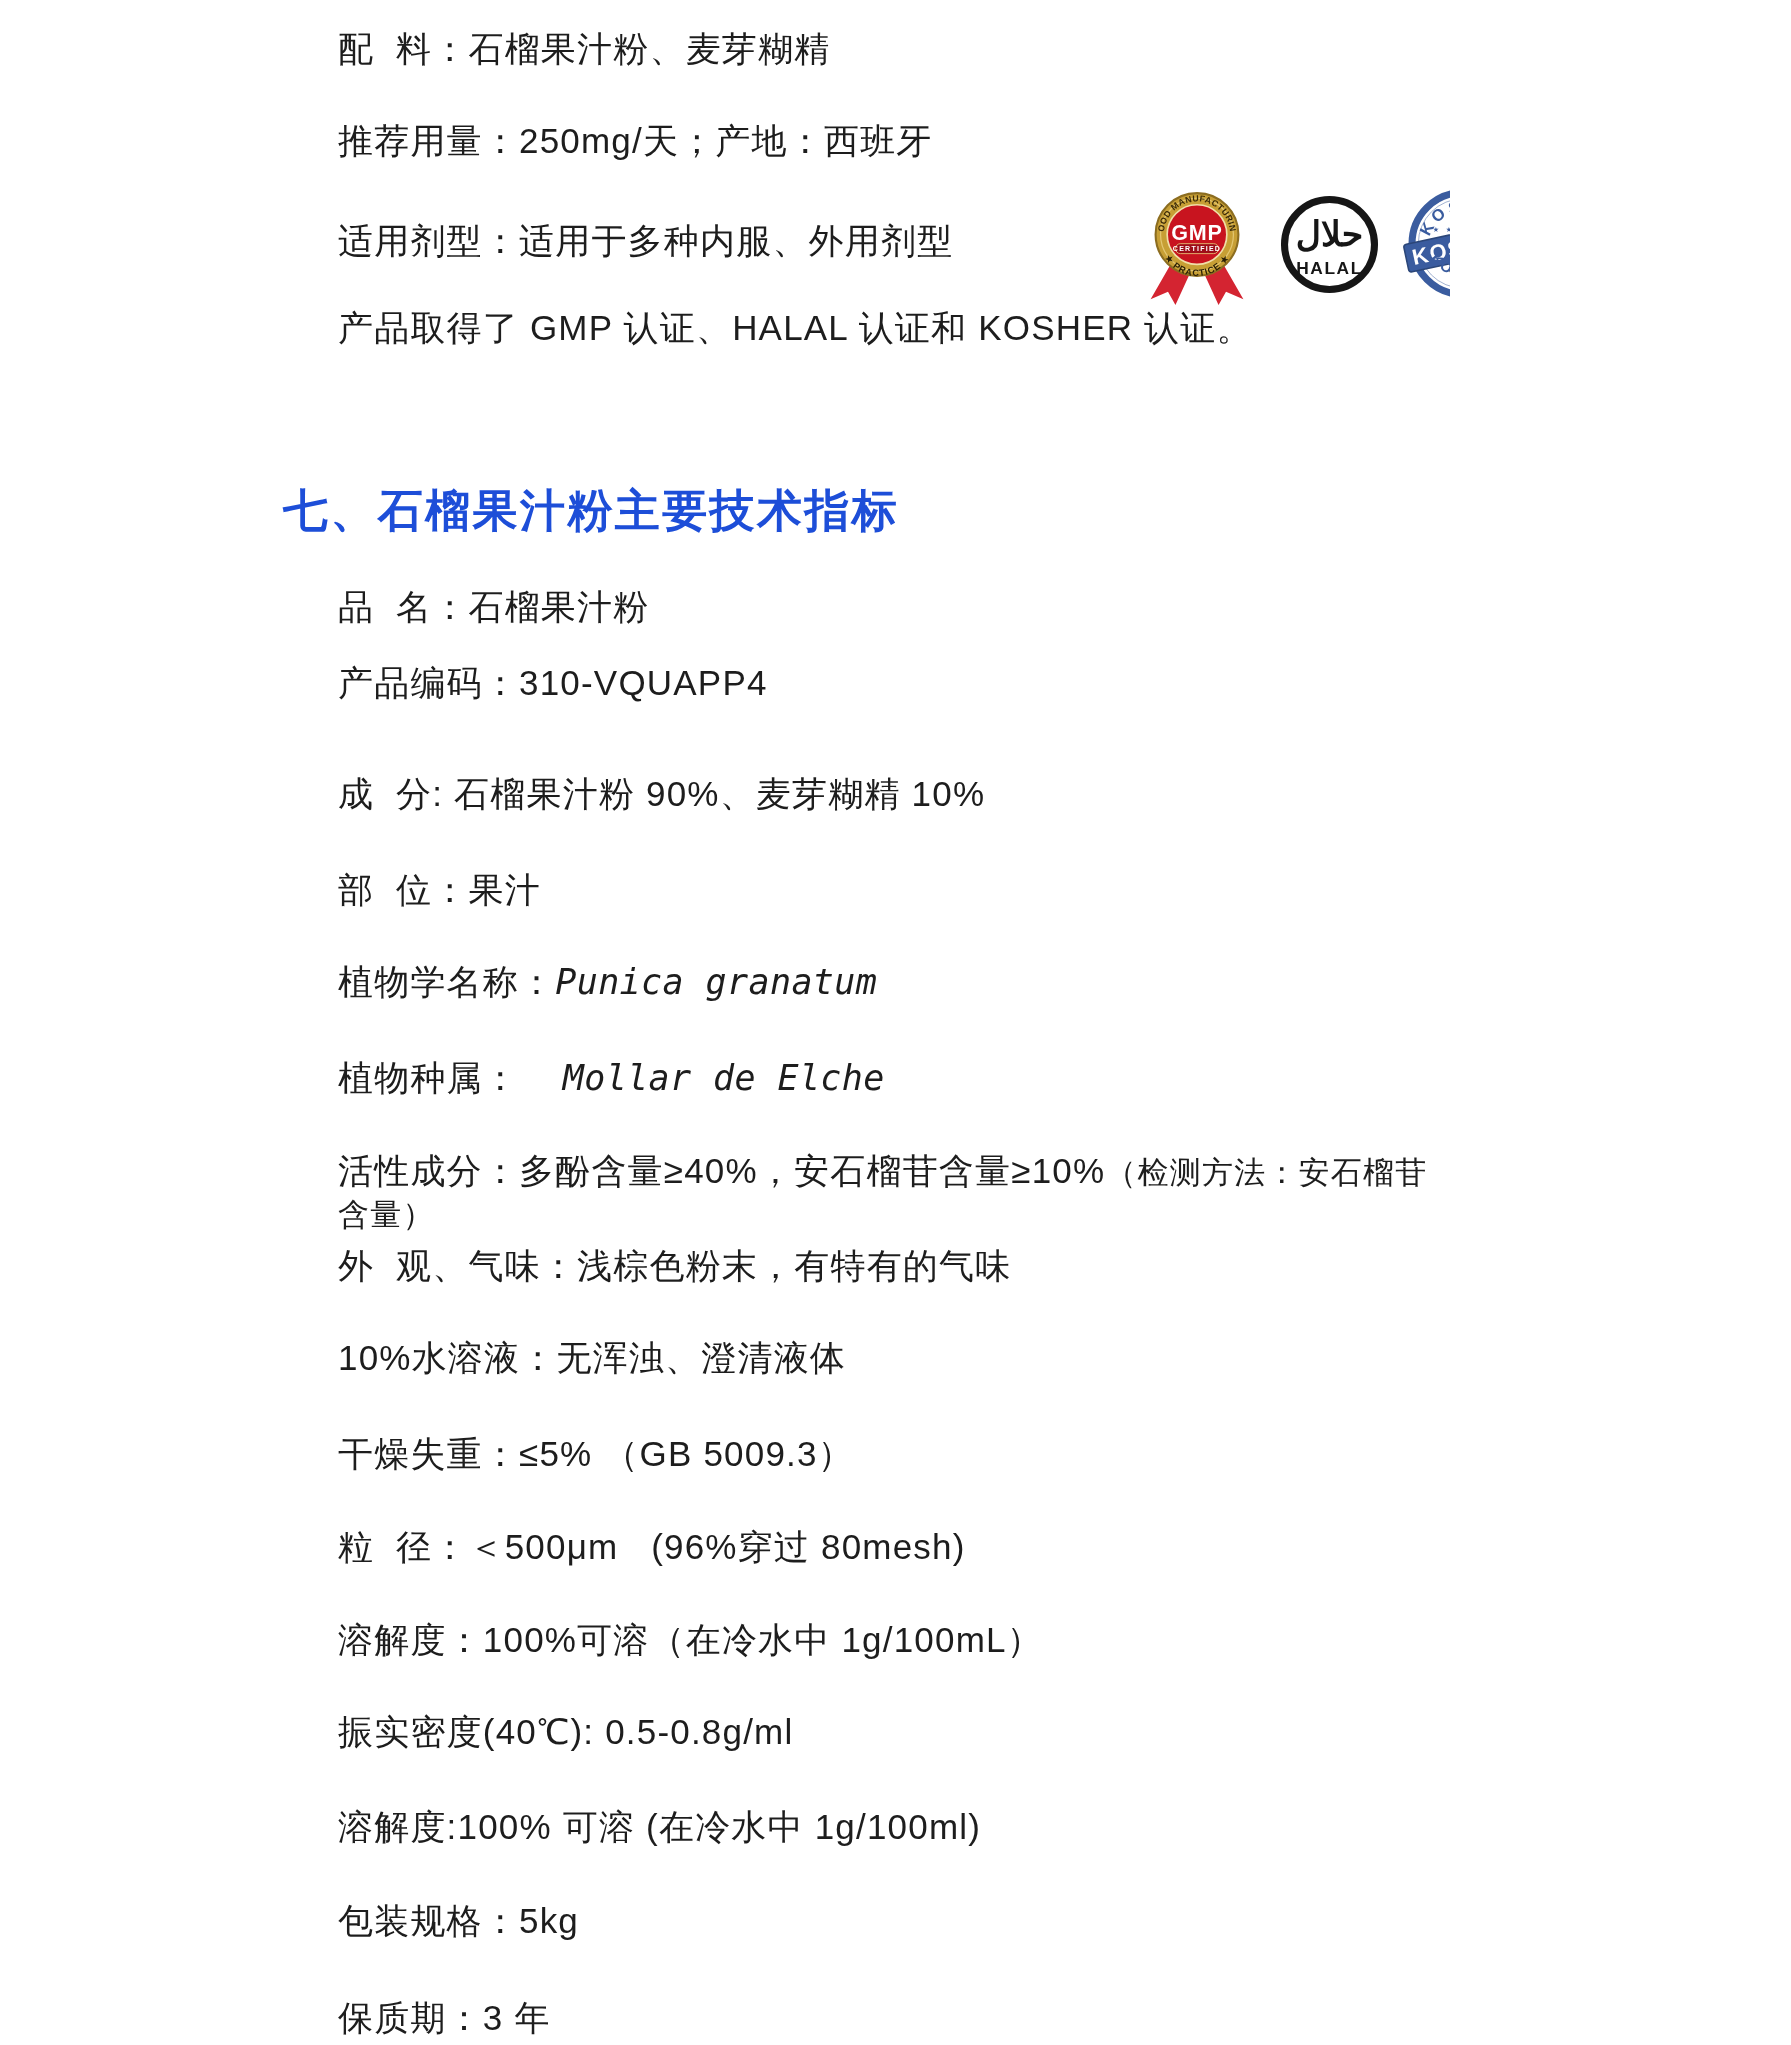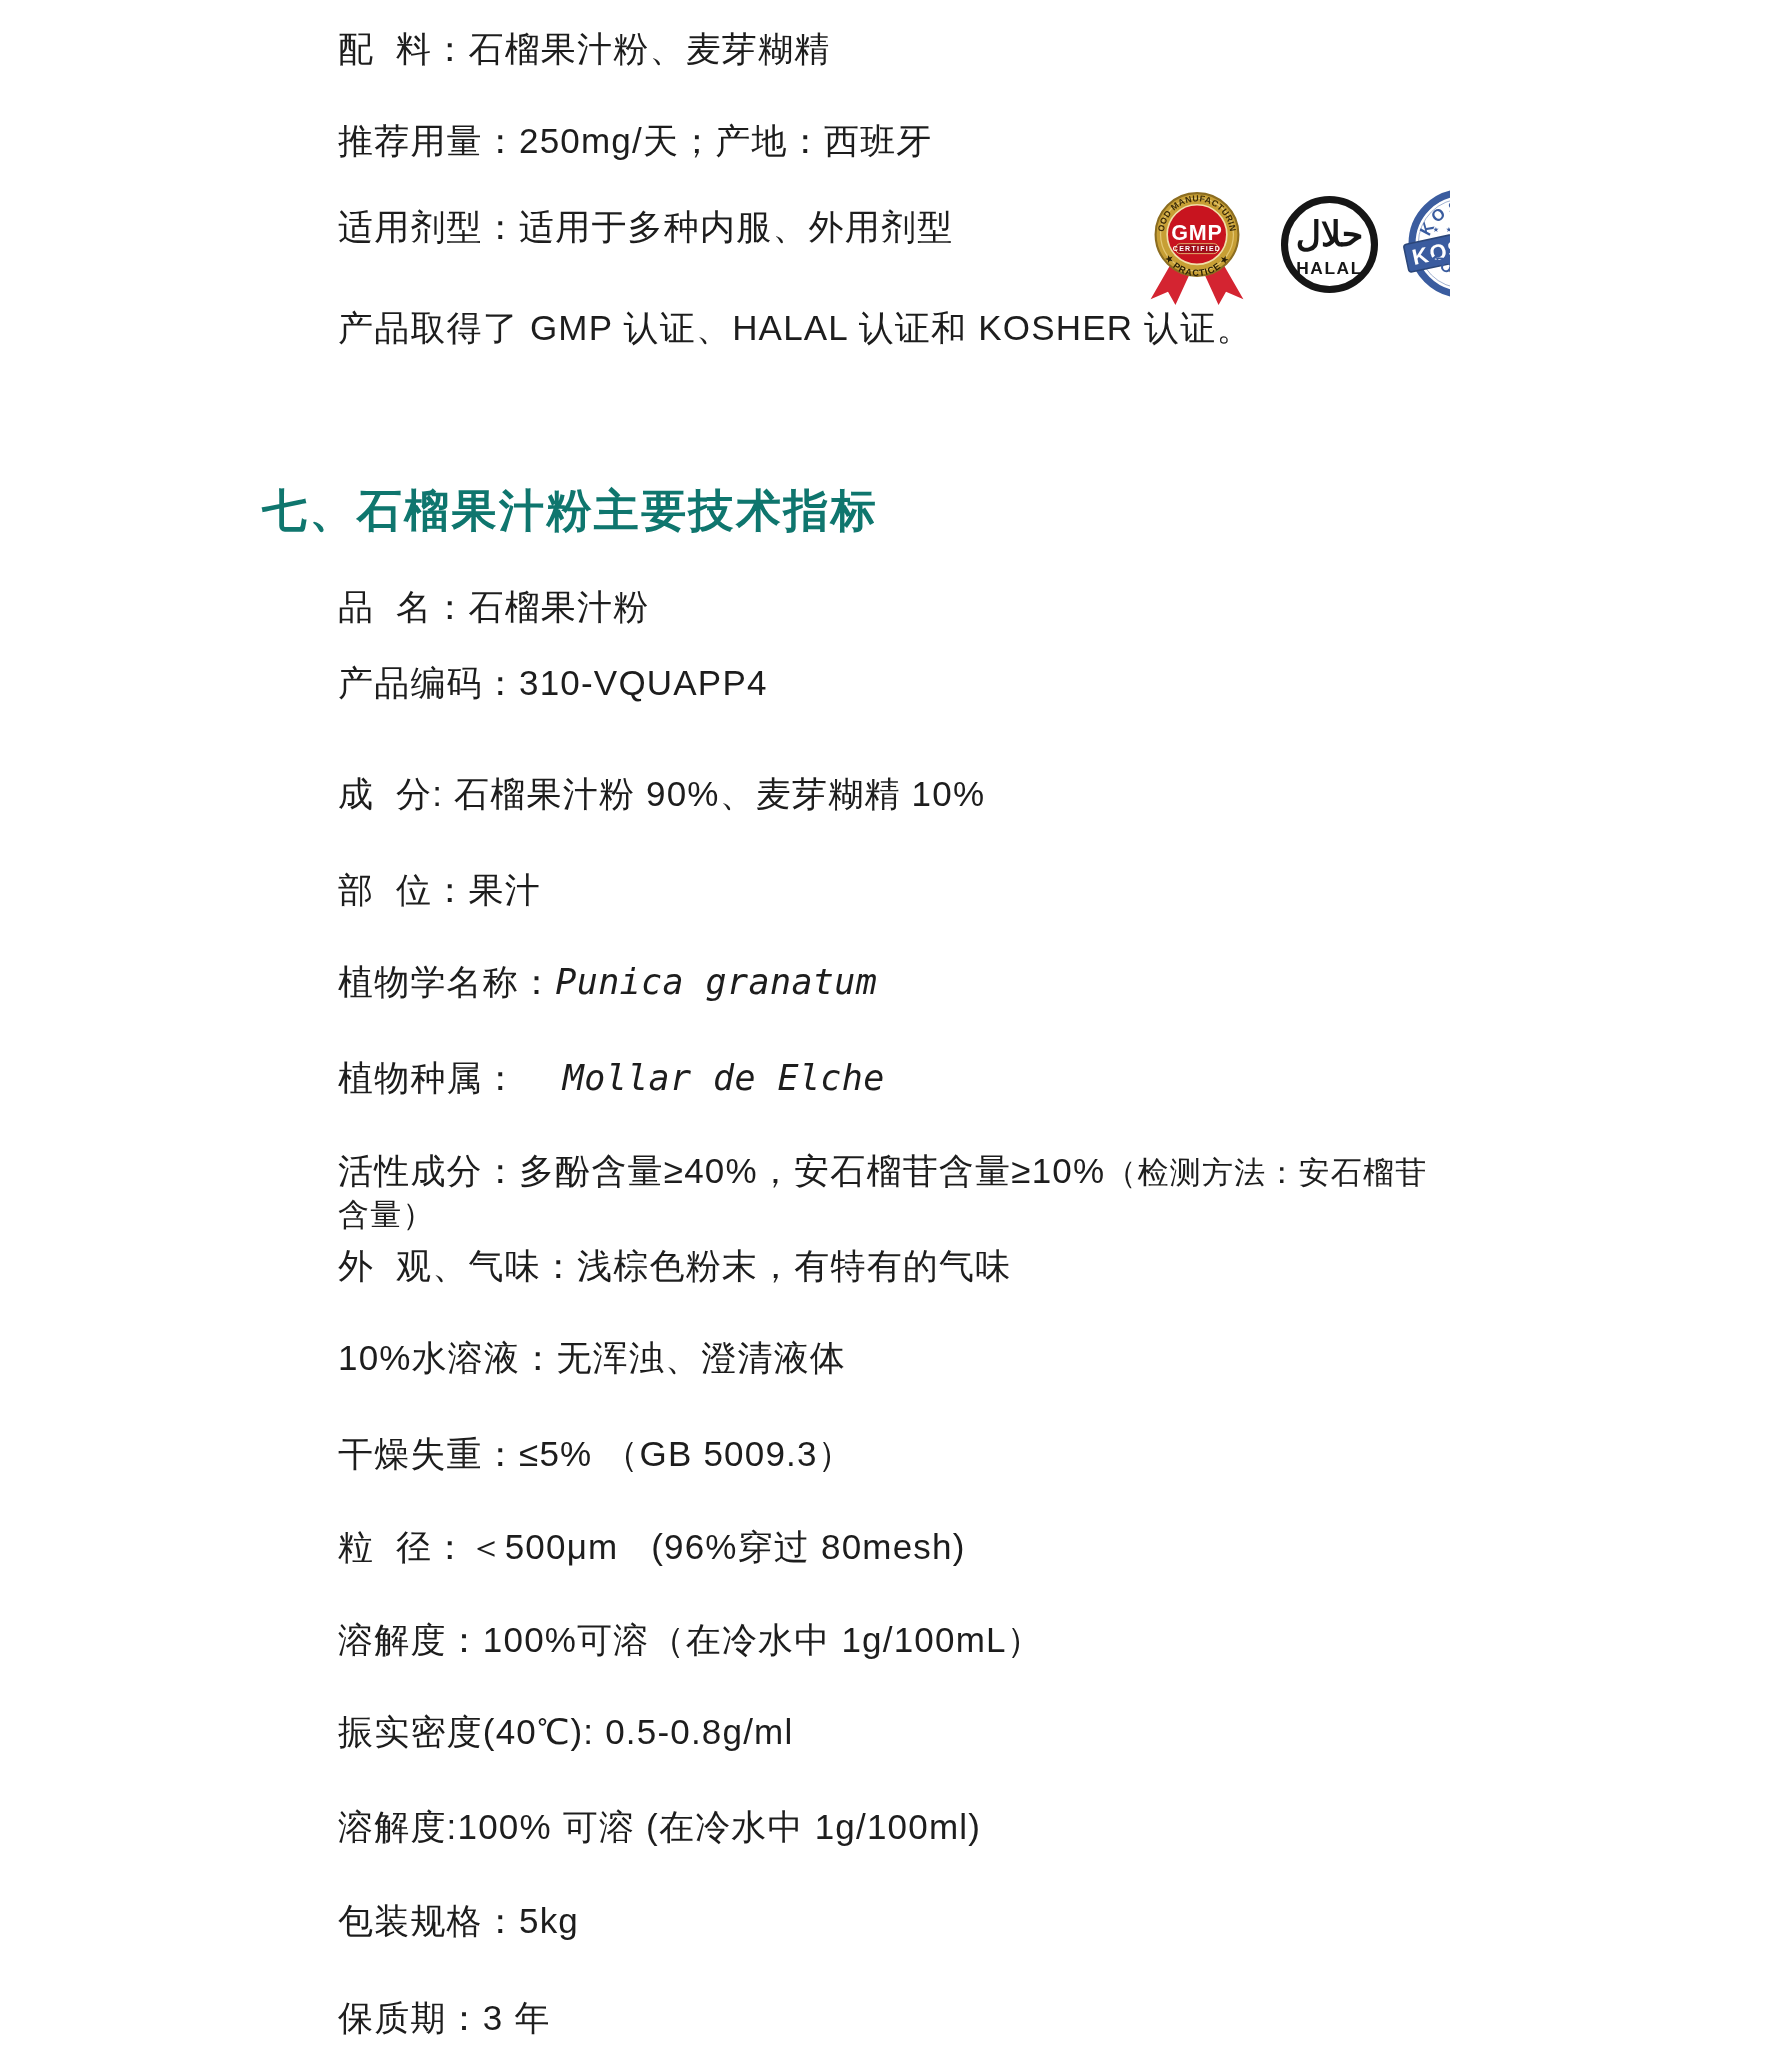--- a/index.html
+++ b/index.html
@@ -16,27 +16,27 @@
     position:absolute;
     left:338px;
     margin:0;
     font-size:35px;
     line-height:1.2;
     letter-spacing:1.2px;
     white-space:pre-wrap;
   }
   .heading{
     position:absolute;
-    left:262px;
+    left:283px;
     top:481px;
     margin:0;
     font-size:45px;
     font-weight:700;
     letter-spacing:2.4px;
-    color:#0f766e;
+    color:#1d4ed8;
     white-space:pre-wrap;
     text-align:right;
   }
   .note{ font-size:31px; }
   .italic{
     font-style:italic;
     font-family:"DejaVu Sans Mono", monospace;
     letter-spacing:0.4px;
   }
   .certs{
@@ -49,21 +49,21 @@
   }
   .cert-svg text{ font-family:"Liberation Sans", sans-serif; }
 </style>
 </head>
 <body>
 
 <div class="page">
 
   <p class="line" style="top:28px"><span>配  料：石榴果汁粉、麦芽糊精</span></p>
   <p class="line" style="top:120px"><span>推荐用量：250mg/天；产地：西班牙</span></p>
-  <p class="line" style="top:206px"><span>适用剂型：适用于多种内服、外用剂型</span></p>
+  <p class="line" style="top:220px"><span>适用剂型：适用于多种内服、外用剂型</span></p>
   <p class="line" style="top:307px"><span>产品取得了 GMP 认证、HALAL 认证和 KOSHER 认证。</span></p>
 
   <div class="certs">
 
     <svg class="cert-svg" width="116" height="123" viewBox="0 0 140 148">
       <polygon points="44,88 14,140 35,131 44,147 66,99" fill="#d42431"></polygon>
       <polygon points="96,88 126,140 105,131 96,147 74,99" fill="#d42431"></polygon>
       <circle cx="70" cy="62" r="50" stroke="#8c6d20" stroke-width="2.5" fill="#c79f35"></circle>
       <circle cx="70" cy="62" r="44" fill="none" stroke="#e8cc7a" stroke-width="1.5" opacity="0.85"></circle>
       <circle cx="70" cy="62" r="36" stroke="#f0dfa8" stroke-width="2" fill="#c8141f"></circle>

